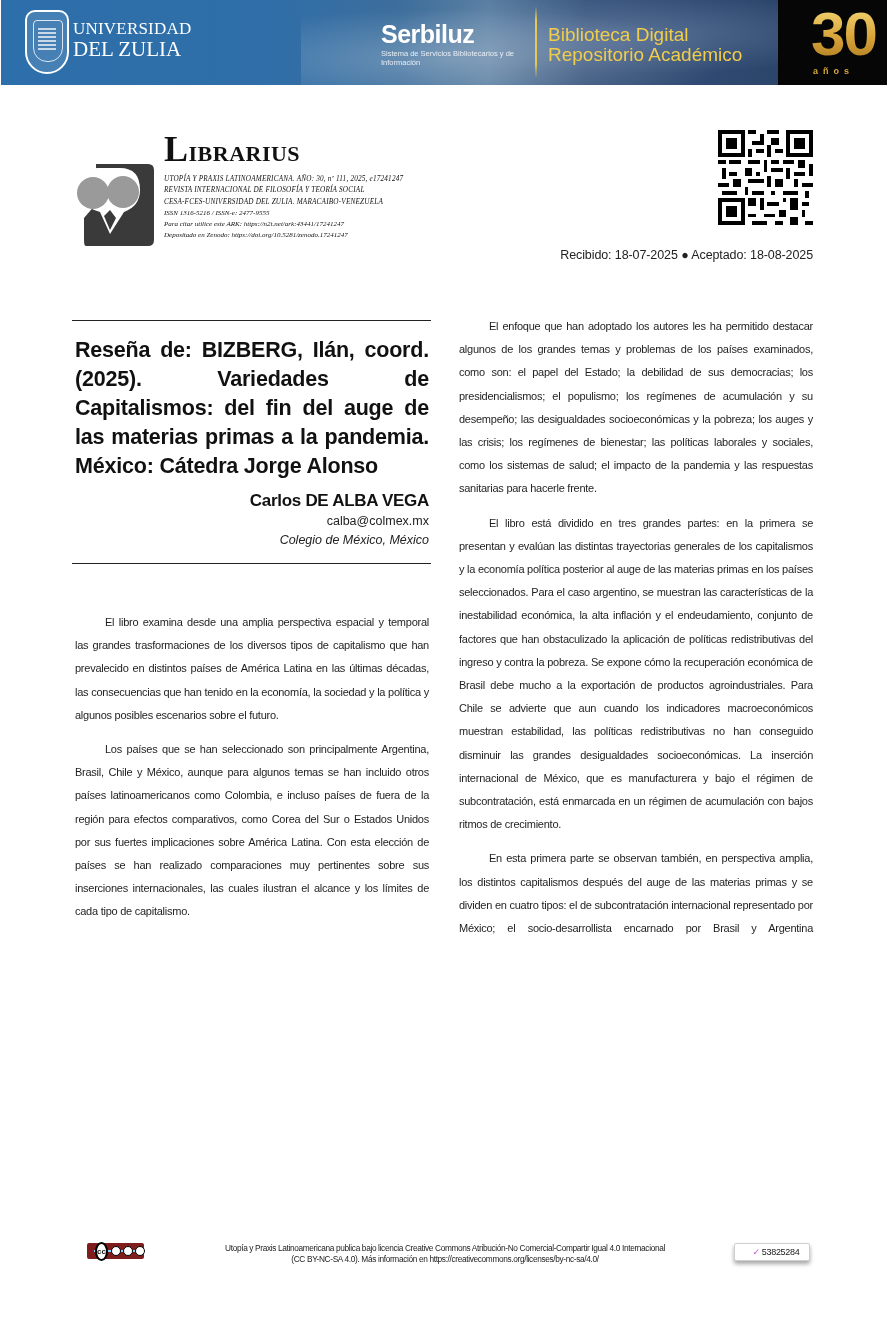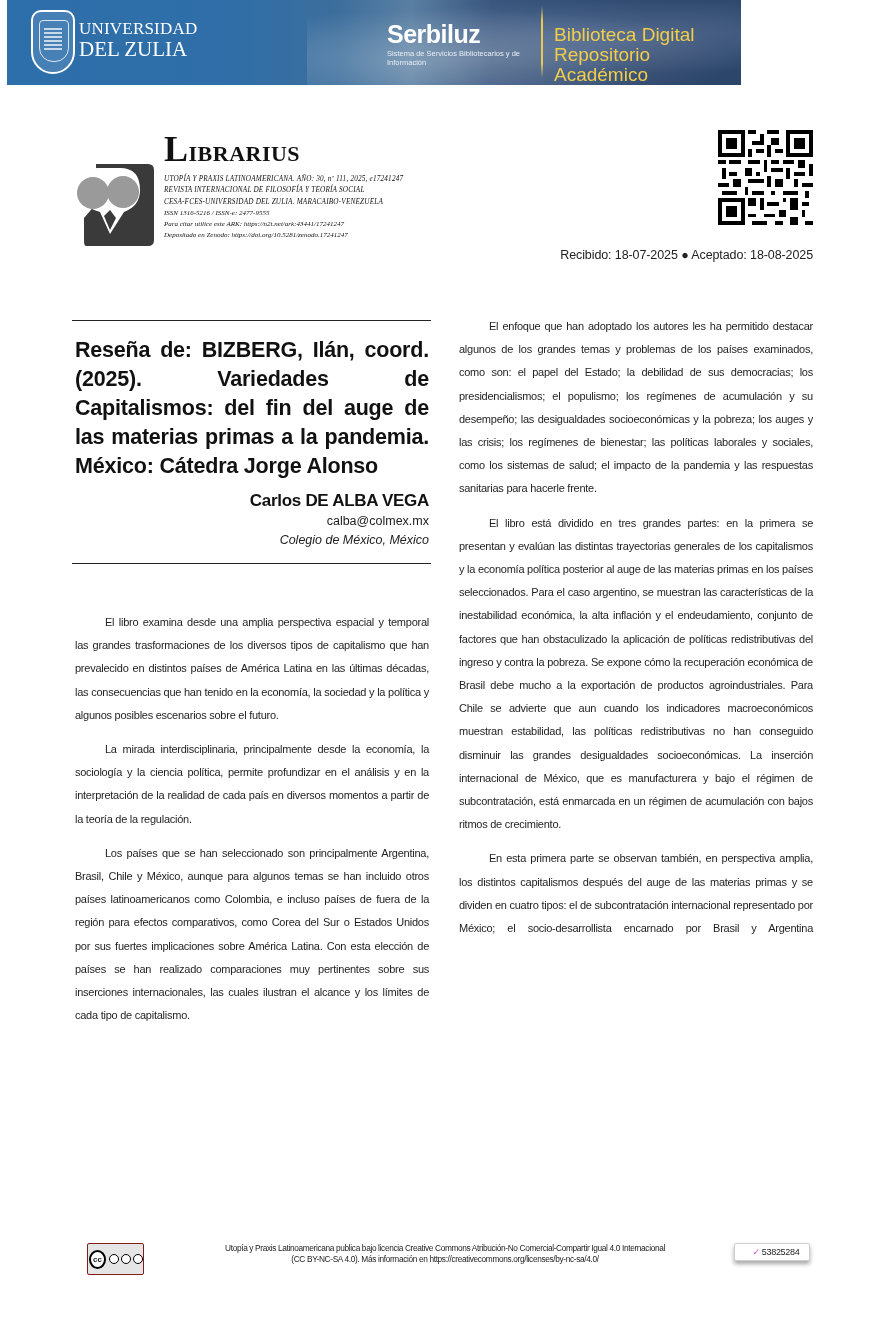--- a/index.html
+++ b/index.html
@@ -1,21 +1,21 @@
 <!DOCTYPE html>
 <html><head>
   <meta charset="utf-8">
   <style>
     * { box-sizing: border-box; margin: 0; padding: 0; }
     html, body { width: 888px; height: 1329px; background: #ffffff; overflow: hidden; }
     body { position: relative; font-family: "Liberation Sans", sans-serif; color: #1a1a1a; }
 
     
     .banner {
-      position: absolute; left: 7px; top: 0; width: 734px; height: 85px;
+      position: absolute; left: 1px; top: 0; width: 886px; height: 85px;
       background: linear-gradient(90deg, #2d6fab 0%, #2f6ea8 30%, #3d6e9c 45%, #5a7fa2 55%, #3a567e 66%, #2f4a72 80%, #2c456b 87%);
       overflow: hidden;
     }
     .banner .sheen {
       position: absolute; left: 300px; top: 0; width: 480px; height: 85px;
       background: radial-gradient(ellipse at 30% 70%, rgba(255,255,255,0.25), rgba(255,255,255,0) 60%),
                   radial-gradient(ellipse at 70% 40%, rgba(180,200,230,0.25), rgba(255,255,255,0) 55%);
     }
     .luz-crest {
       position: absolute; left: 24px; top: 10px; width: 44px; height: 64px;
@@ -104,22 +104,22 @@
     .col { position: absolute; width: 354px; }
     .col-left { left: 75px; top: 611px; }
     .col-right { left: 459px; top: 315px; }
     .para {
       font-size: 11px; line-height: 23.2px; text-align: justify; text-indent: 30px;
       color: #1e1e1e; margin-bottom: 11px; letter-spacing: -0.25px; hyphens: none;
     }
 
     
     .cc-badge {
-      position: absolute; left: 87px; top: 1243px; width: 57px; height: 32px;
-      background: #e5e5e5; border: 1px solid #7f1d1d; border-radius: 2px; display: flex; align-items: center;
+      position: absolute; left: 87px; top: 1243px; width: 57px; height: 16px;
+      background: #7dd3fc; border: 7px solid #7f1d1d; border-radius: 2px; display: flex; align-items: center;
     }
     .cc-badge .cc {
       width: 19px; height: 19px; background: #fff; border: 2px solid #000; border-radius: 50%;
       font-size: 8px; font-weight: bold; display: flex; align-items: center; justify-content: center; margin-left: 1px;
     }
     .cc-badge .icons { display: flex; gap: 2px; margin-left: 3px; }
     .cc-badge .icons span {
       width: 10px; height: 10px; border-radius: 50%; background: #fff; border: 1.5px solid #000;
     }
     .license {
@@ -252,21 +252,20 @@
 <h1 class="title-block">Reseña de: BIZBERG, Ilán, coord. (2025). Variedades de Capitalismos: del fin del auge de las materias primas a la pandemia. México: Cátedra Jorge Alonso</h1>
 <div class="author-block">
   <div class="author-name">Carlos DE ALBA VEGA</div>
   <div class="author-email">calba@colmex.mx</div>
   <div class="author-inst">Colegio de México, México</div>
 </div>
 <div class="rule" style="left:72px; top:563px; width:359px;"></div>
 
 <div class="col col-left">
   <p class="para">El libro examina desde una amplia perspectiva espacial y temporal las grandes trasformaciones de los diversos tipos de capitalismo que han prevalecido en distintos países de América Latina en las últimas décadas, las consecuencias que han tenido en la economía, la sociedad y la política y algunos posibles escenarios sobre el futuro.</p>
-  <p class="para">La mirada interdisciplinaria, principalmente desde la economía, la sociología y la ciencia política, permite profundizar en el análisis y en la interpretación de la realidad de cada país en diversos momentos a partir de la teoría de la regulación.</p>
   <p class="para">Los países que se han seleccionado son principalmente Argentina, Brasil, Chile y México, aunque para algunos temas se han incluido otros países latinoamericanos como Colombia, e incluso países de fuera de la región para efectos comparativos, como Corea del Sur o Estados Unidos por sus fuertes implicaciones sobre América Latina. Con esta elección de países se han realizado comparaciones muy pertinentes sobre sus inserciones internacionales, las cuales ilustran el alcance y los límites de cada tipo de capitalismo.</p>
 </div>
 
 <div class="col col-right">
   <p class="para">El enfoque que han adoptado los autores les ha permitido destacar algunos de los grandes temas y problemas de los países examinados, como son: el papel del Estado; la debilidad de sus democracias; los presidencialismos; el populismo; los regímenes de acumulación y su desempeño; las desigualdades socioeconómicas y la pobreza; los auges y las crisis; los regímenes de bienestar; las políticas laborales y sociales, como los sistemas de salud; el impacto de la pandemia y las respuestas sanitarias para hacerle frente.</p>
   <p class="para">El libro está dividido en tres grandes partes: en la primera se presentan y evalúan las distintas trayectorias generales de los capitalismos y la economía política posterior al auge de las materias primas en los países seleccionados. Para el caso argentino, se muestran las características de la inestabilidad económica, la alta inflación y el endeudamiento, conjunto de factores que han obstaculizado la aplicación de políticas redistributivas del ingreso y contra la pobreza. Se expone cómo la recuperación económica de Brasil debe mucho a la exportación de productos agroindustriales. Para Chile se advierte que aun cuando los indicadores macroeconómicos muestran estabilidad, las políticas redistributivas no han conseguido disminuir las grandes desigualdades socioeconómicas. La inserción internacional de México, que es manufacturera y bajo el régimen de subcontratación, está enmarcada en un régimen de acumulación con bajos ritmos de crecimiento.</p>
   <p class="para" style="text-align-last: justify;">En esta primera parte se observan también, en perspectiva amplia, los distintos capitalismos después del auge de las materias primas y se dividen en cuatro tipos: el de subcontratación internacional representado por México; el socio-desarrollista encarnado por Brasil y Argentina</p>
 </div>
 
 <div class="cc-badge">

